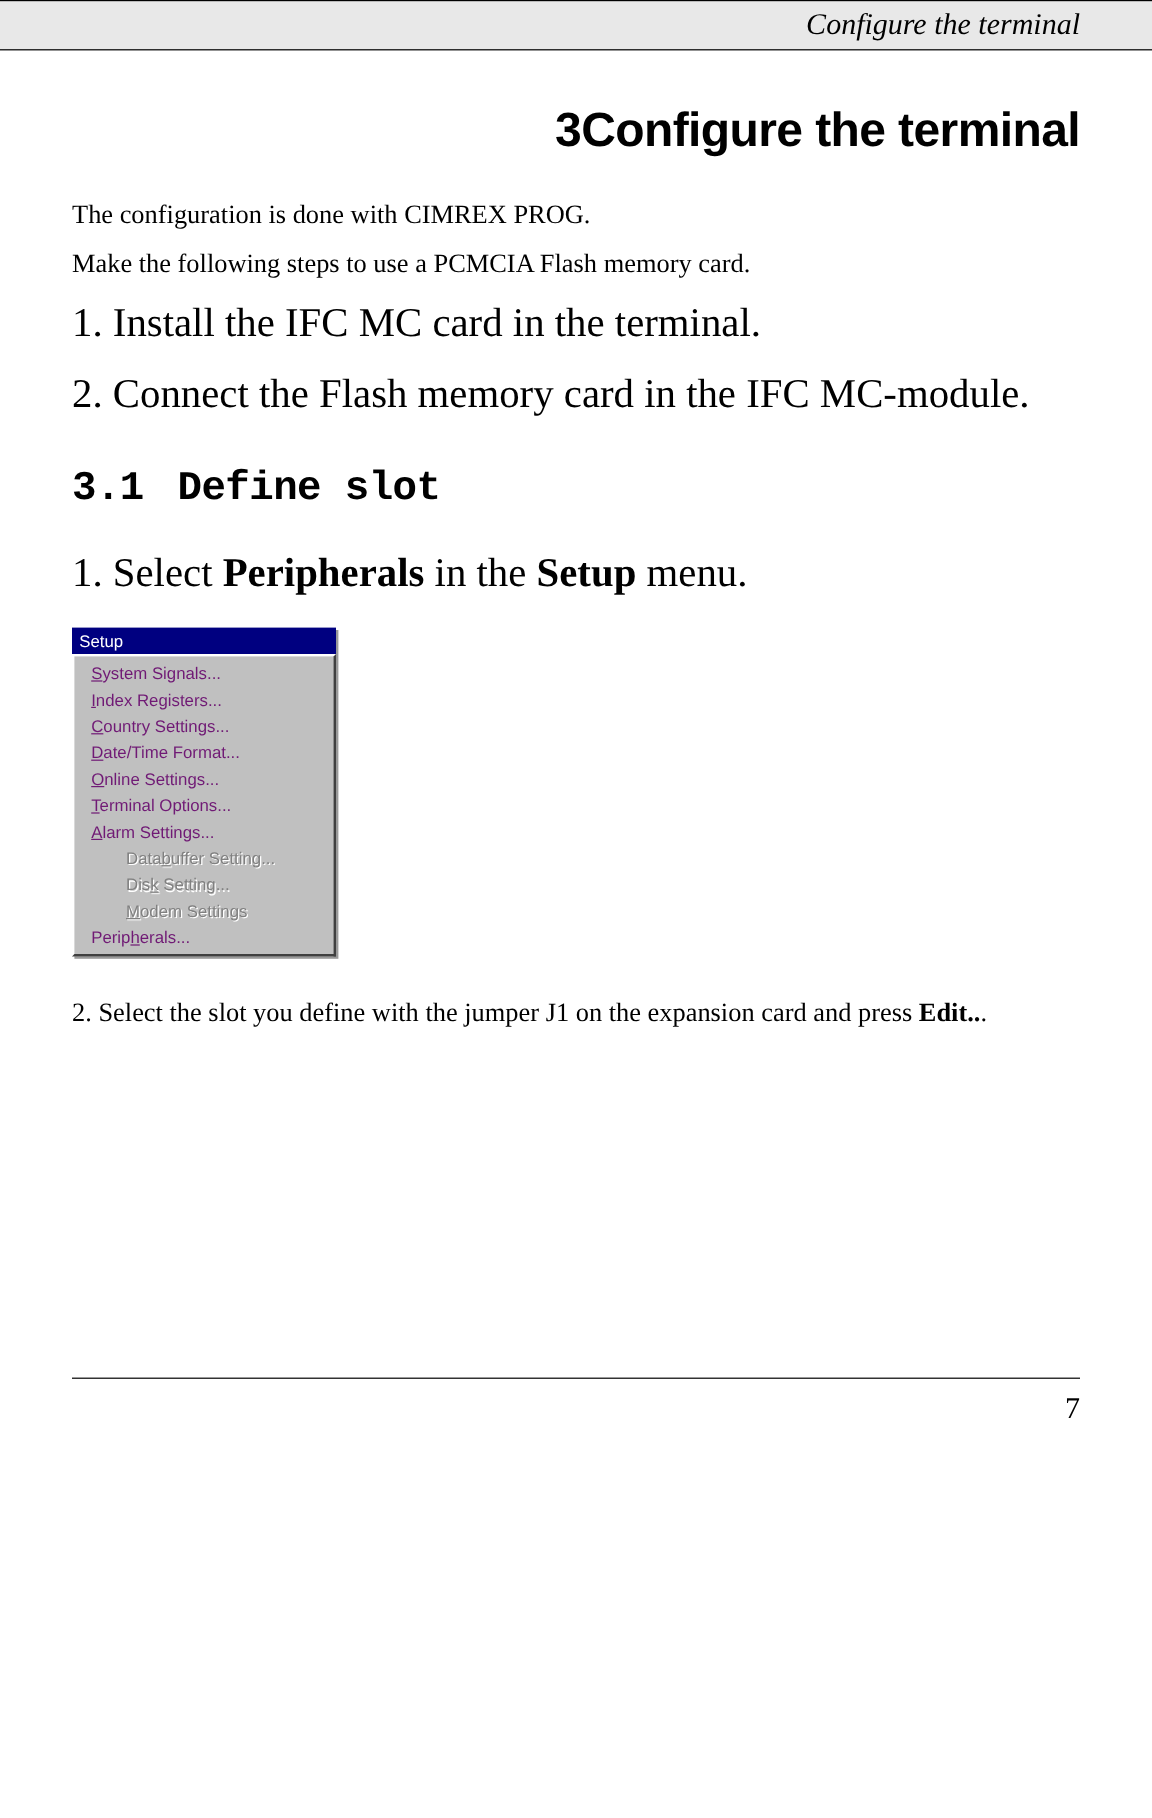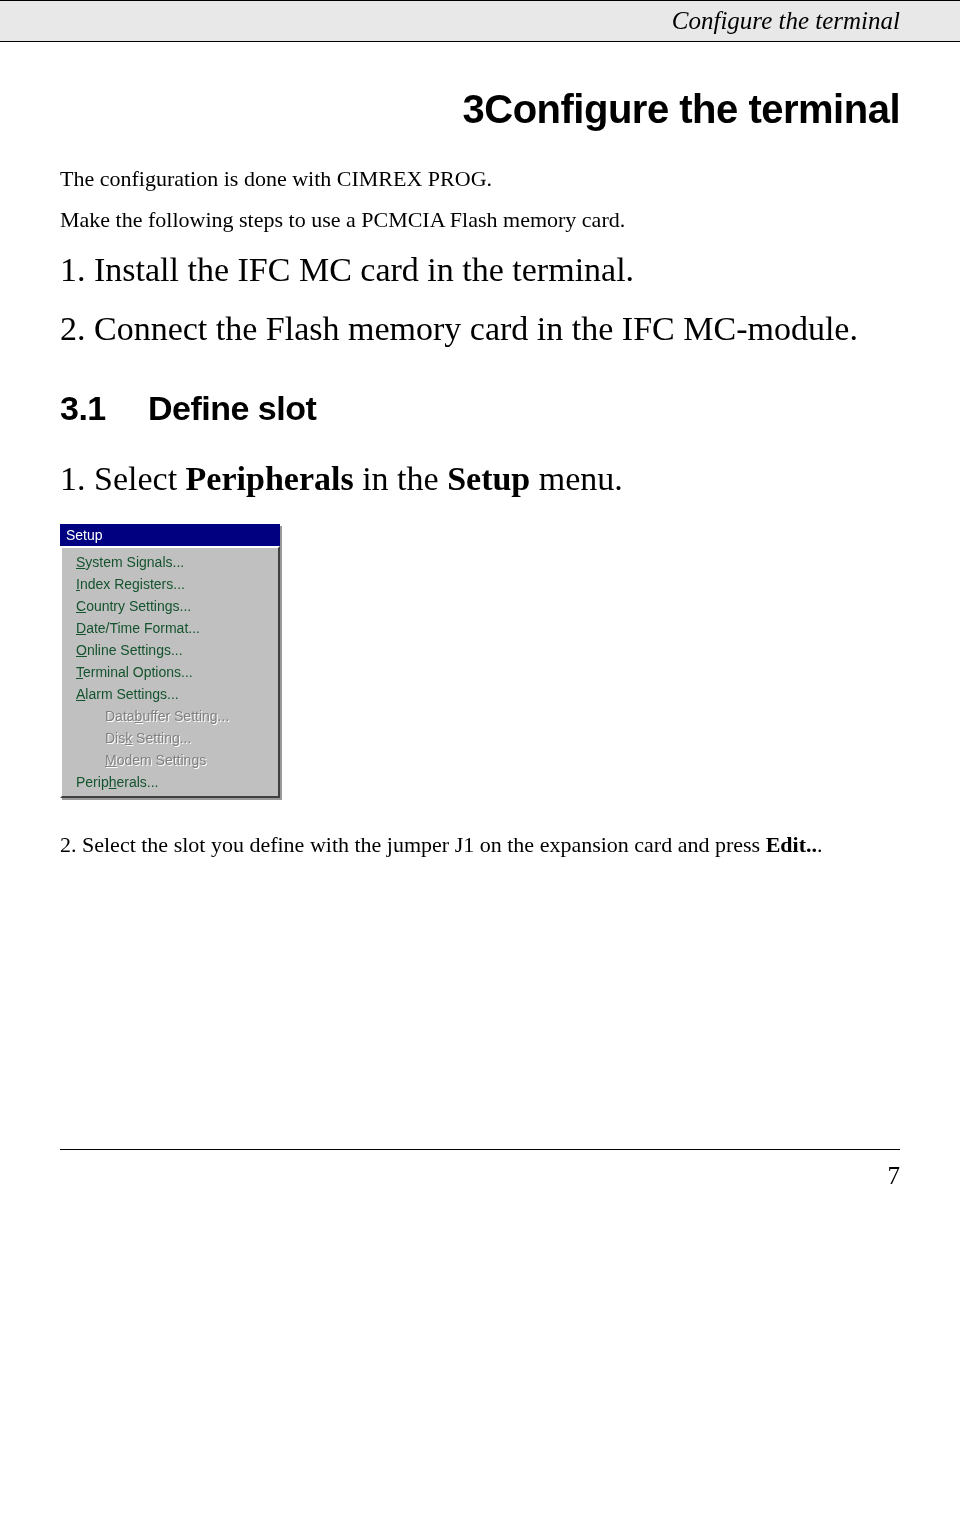--- a/index.html
+++ b/index.html
@@ -28,21 +28,21 @@
     font-size: 40px;
     margin: 25px 0 30px 0;
     letter-spacing: -0.5px;
     text-align: right;
   }
   h1 .num {
     display: inline-block;
     width: 75px;
   }
   h2 {
-    font-family: Liberation Sans, sans-serif;
+    font-family: Liberation Mono, monospace;
     font-weight: bold;
     font-size: 34px;
     margin: 35px 0 25px 0;
     letter-spacing: -0.5px;
   }
   h2 .num {
     display: inline-block;
     width: 88px;
   }
   .body-text {
@@ -77,21 +77,21 @@
   .menu-body {
     background: #c0c0c0;
     border: 2px solid;
     border-color: #fff #404040 #404040 #fff;
     padding: 3px 0;
     font-family: "MS Sans Serif", Tahoma, sans-serif;
     font-size: 14px;
   }
   .menu-item {
     padding: 3px 14px;
-    color: #14532d;
+    color: #701a75;
     white-space: nowrap;
   }
   .menu-item .ul {
     text-decoration: underline;
   }
   .menu-item.disabled {
     color: #808080;
     text-shadow: 1px 1px 0 #fff;
     padding-left: 43px;
   }

